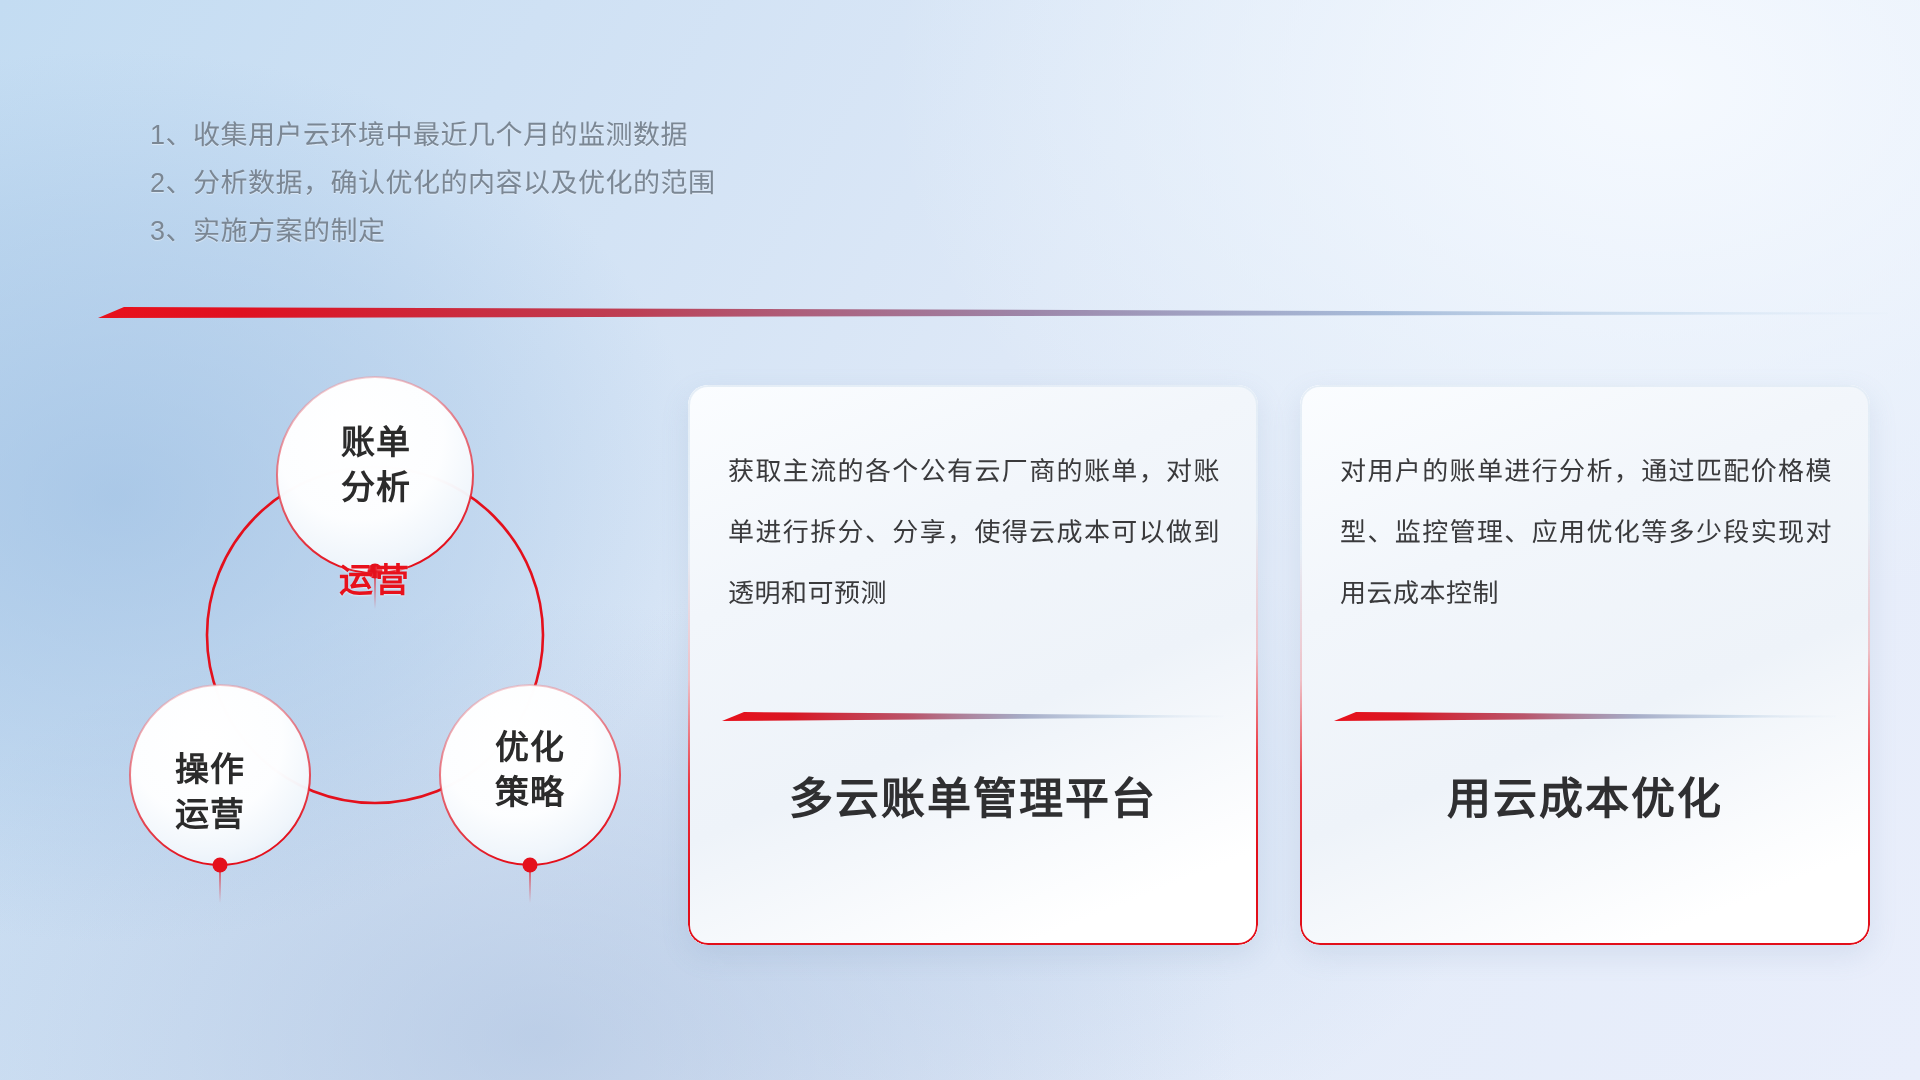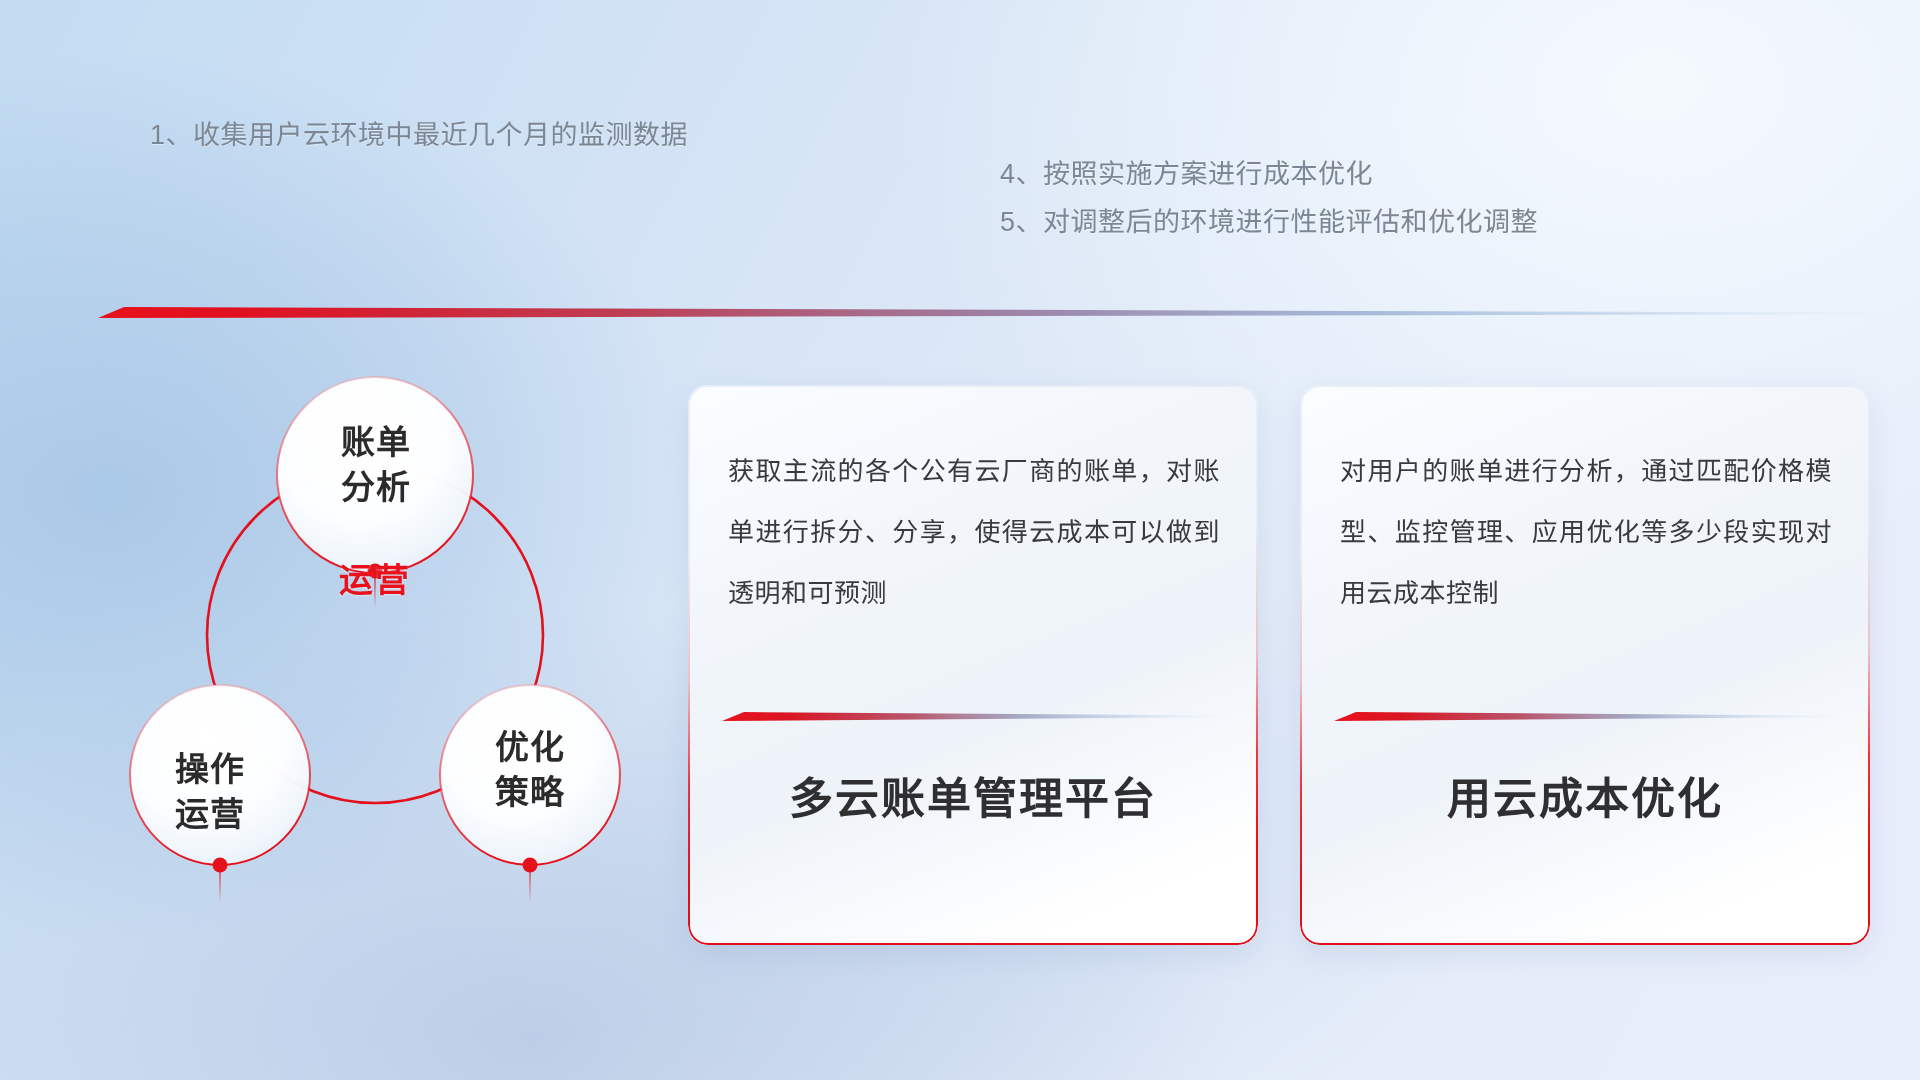--- a/index.html
+++ b/index.html
@@ -170,24 +170,22 @@
   }
 </style>
 </head>
 <body>
 
 <div id="stage">
 
   <div class="top-lists">
     <div class="list-col left">
       <div class="list-item">1、收集用户云环境中最近几个月的监测数据</div>
-    </div>
-    <div class="list-col right">
-      <div class="list-item">4、按照实施方案进行成本优化</div>
-      <div class="list-item">5、对调整后的环境进行性能评估和优化调整</div>
+      <div class="list-item">2、分析数据，确认优化的内容以及优化的范围</div>
+      <div class="list-item">3、实施方案的制定</div>
     </div>
   </div>
 
   <div class="taper-wrap" id="main-divider">
     <svg width="1790" height="20" viewBox="0 0 1790 20" preserveAspectRatio="none" aria-hidden="true">
       <defs>
         <linearGradient id="gradMain" x1="0" y1="0" x2="1" y2="0">
           <stop offset="0%" stop-color="#e8111c" stop-opacity="1"></stop>
           <stop offset="8%" stop-color="#e01020" stop-opacity="1"></stop>
           <stop offset="30%" stop-color="#bb3147" stop-opacity="0.92"></stop>

